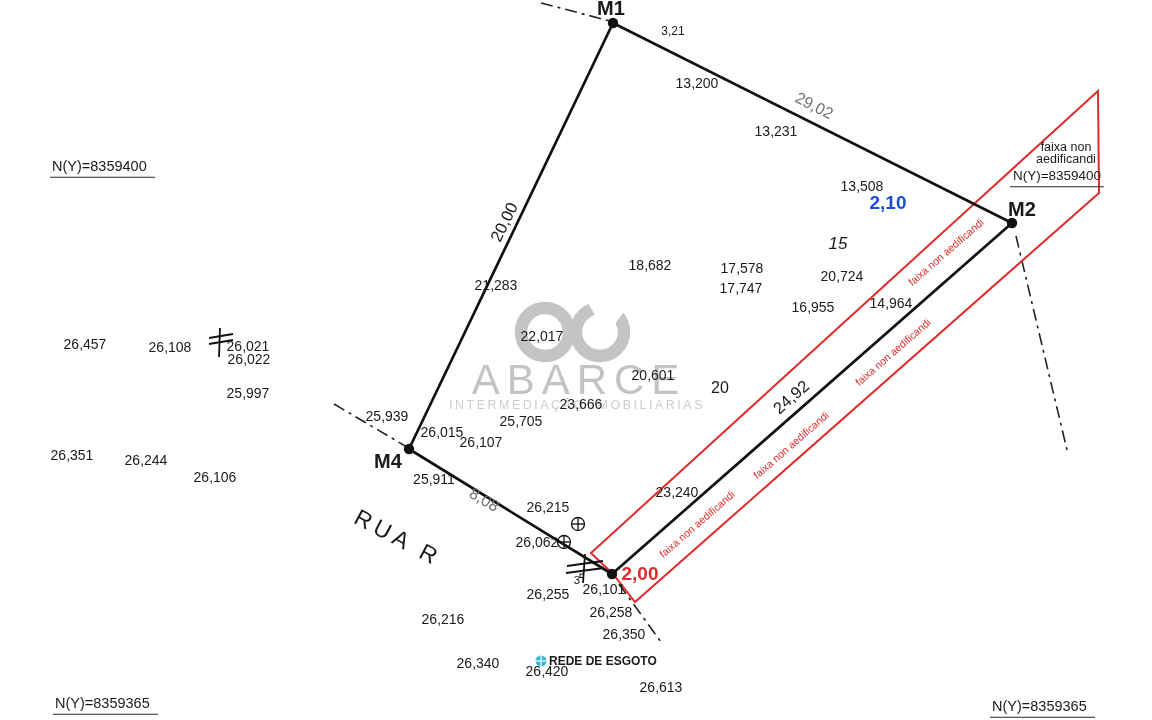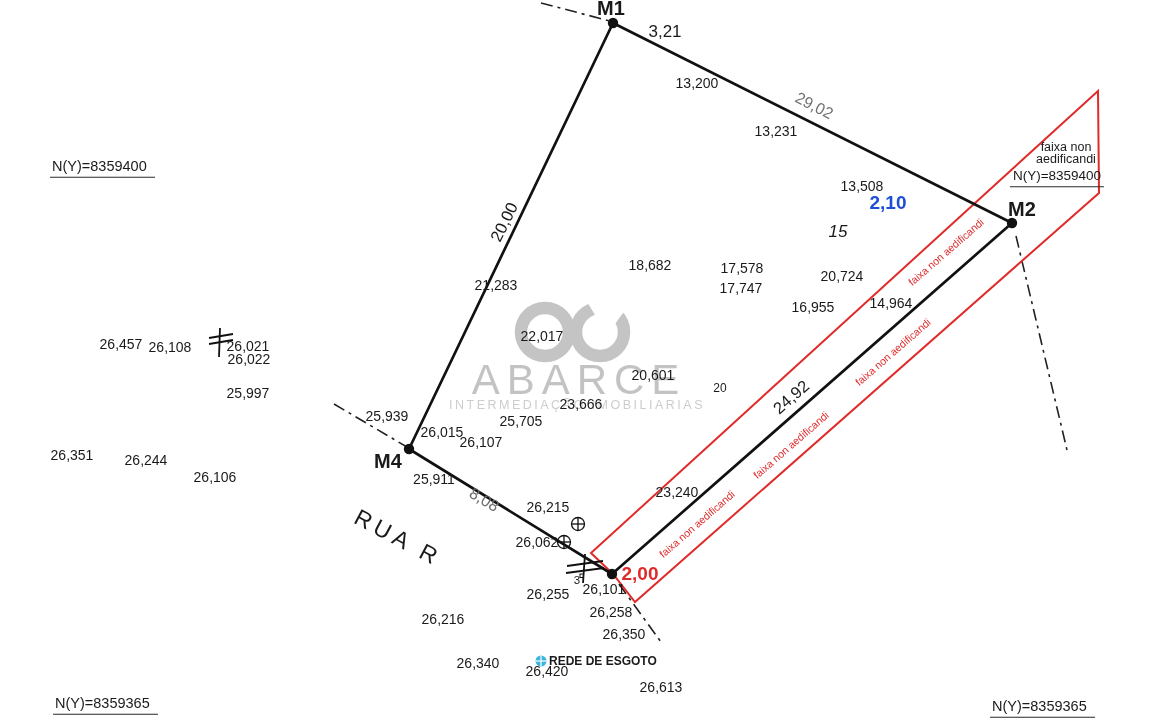--- a/index.html
+++ b/index.html
@@ -9,26 +9,26 @@
   #wm-logo{position:absolute;left:503px;top:295px;}
   #wm-title{position:absolute;left:579px;top:380px;transform:translate(-50%,-50%);
             font-size:42px;font-weight:400;letter-spacing:7px;color:#c3c3c3;white-space:nowrap;}
   #wm-sub{position:absolute;left:577px;top:405px;transform:translate(-50%,-50%);
           font-size:12.5px;font-weight:400;letter-spacing:2.5px;color:#cdcdcd;white-space:nowrap;}
   #map{position:absolute;left:0;top:0;z-index:1;}
   #labels{position:absolute;inset:0;z-index:2;}
   .lbl{position:absolute;white-space:nowrap;color:#1a1a1a;line-height:1;}
   .el   {font-size:14px;}
   .vx   {font-size:20px;font-weight:700;}
-  .dim  {font-size:17px;}
+  .dim  {font-size:12px;margin-left:8px;}
   .dim2 {font-size:16.5px;}
   .dimg {font-size:16px;color:#6e6e6e;}
   .rdim {font-size:19px;font-weight:700;}
-  .lot  {font-size:12px;}
-  .loti {font-size:17px;font-style:italic;}
+  .lot  {font-size:16px;}
+  .loti {font-size:17px;font-style:italic;margin-top:12px;}
   .fx   {font-size:10.5px;}
   .fnb  {font-size:12.5px;}
   .grid {font-size:14.5px;border-bottom:1.5px solid #2a2a2a;padding:0 8px 3px 2px;}
   .gridc{font-size:13.5px;border-bottom:1.5px solid #2a2a2a;padding:0 3px 3px 3px;}
   .street{font-size:23px;letter-spacing:5px;}
   .sewer{font-size:12px;font-weight:700;}
   .sm   {font-size:11.5px;}
 </style>
 </head>
 <body>
@@ -109,21 +109,21 @@
       <div class="lbl el" style="left: 548px; top: 507px; transform: translate(-50%, -50%);">26,215</div>
       <div class="lbl el" style="left: 537px; top: 542px; transform: translate(-50%, -50%);">26,062</div>
       <div class="lbl el" style="left: 604px; top: 589px; transform: translate(-50%, -50%);">26,101</div>
       <div class="lbl el" style="left: 548px; top: 594px; transform: translate(-50%, -50%);">26,255</div>
       <div class="lbl el" style="left: 611px; top: 612px; transform: translate(-50%, -50%);">26,258</div>
       <div class="lbl el" style="left: 624px; top: 634px; transform: translate(-50%, -50%);">26,350</div>
       <div class="lbl el" style="left: 443px; top: 619px; transform: translate(-50%, -50%);">26,216</div>
       <div class="lbl el" style="left: 478px; top: 663px; transform: translate(-50%, -50%);">26,340</div>
       <div class="lbl el" style="left: 547px; top: 671px; transform: translate(-50%, -50%);">26,420</div>
       <div class="lbl el" style="left: 661px; top: 687px; transform: translate(-50%, -50%);">26,613</div>
-      <div class="lbl el" style="left: 85px; top: 344px; transform: translate(-50%, -50%); margin-left: 36px;">26,457</div>
+      <div class="lbl el" style="left: 85px; top: 344px; transform: translate(-50%, -50%);">26,457</div>
       <div class="lbl el" style="left: 170px; top: 347px; transform: translate(-50%, -50%);">26,108</div>
       <div class="lbl el" style="left: 248px; top: 346px; transform: translate(-50%, -50%);">26,021</div>
       <div class="lbl el" style="left: 249px; top: 359px; transform: translate(-50%, -50%);">26,022</div>
       <div class="lbl el" style="left: 248px; top: 374px; transform: translate(-50%, -50%); margin-top: 19px;">25,997</div>
       <div class="lbl el" style="left: 72px; top: 455px; transform: translate(-50%, -50%);">26,351</div>
       <div class="lbl el" style="left: 146px; top: 460px; transform: translate(-50%, -50%);">26,244</div>
       <div class="lbl el" style="left: 215px; top: 477px; transform: translate(-50%, -50%);">26,106</div>
       <div class="lbl sm" style="left: 577px; top: 581px; transform: translate(-50%, -50%);">3</div>
       <div class="lbl fx" style="left: 697px; top: 524px; color: rgb(224, 43, 43); transform: translate(-50%, -50%) rotate(-41deg);">faixa non aedificandi</div>
       <div class="lbl fx" style="left: 791px; top: 445px; color: rgb(224, 43, 43); transform: translate(-50%, -50%) rotate(-41deg);">faixa non aedificandi</div>

